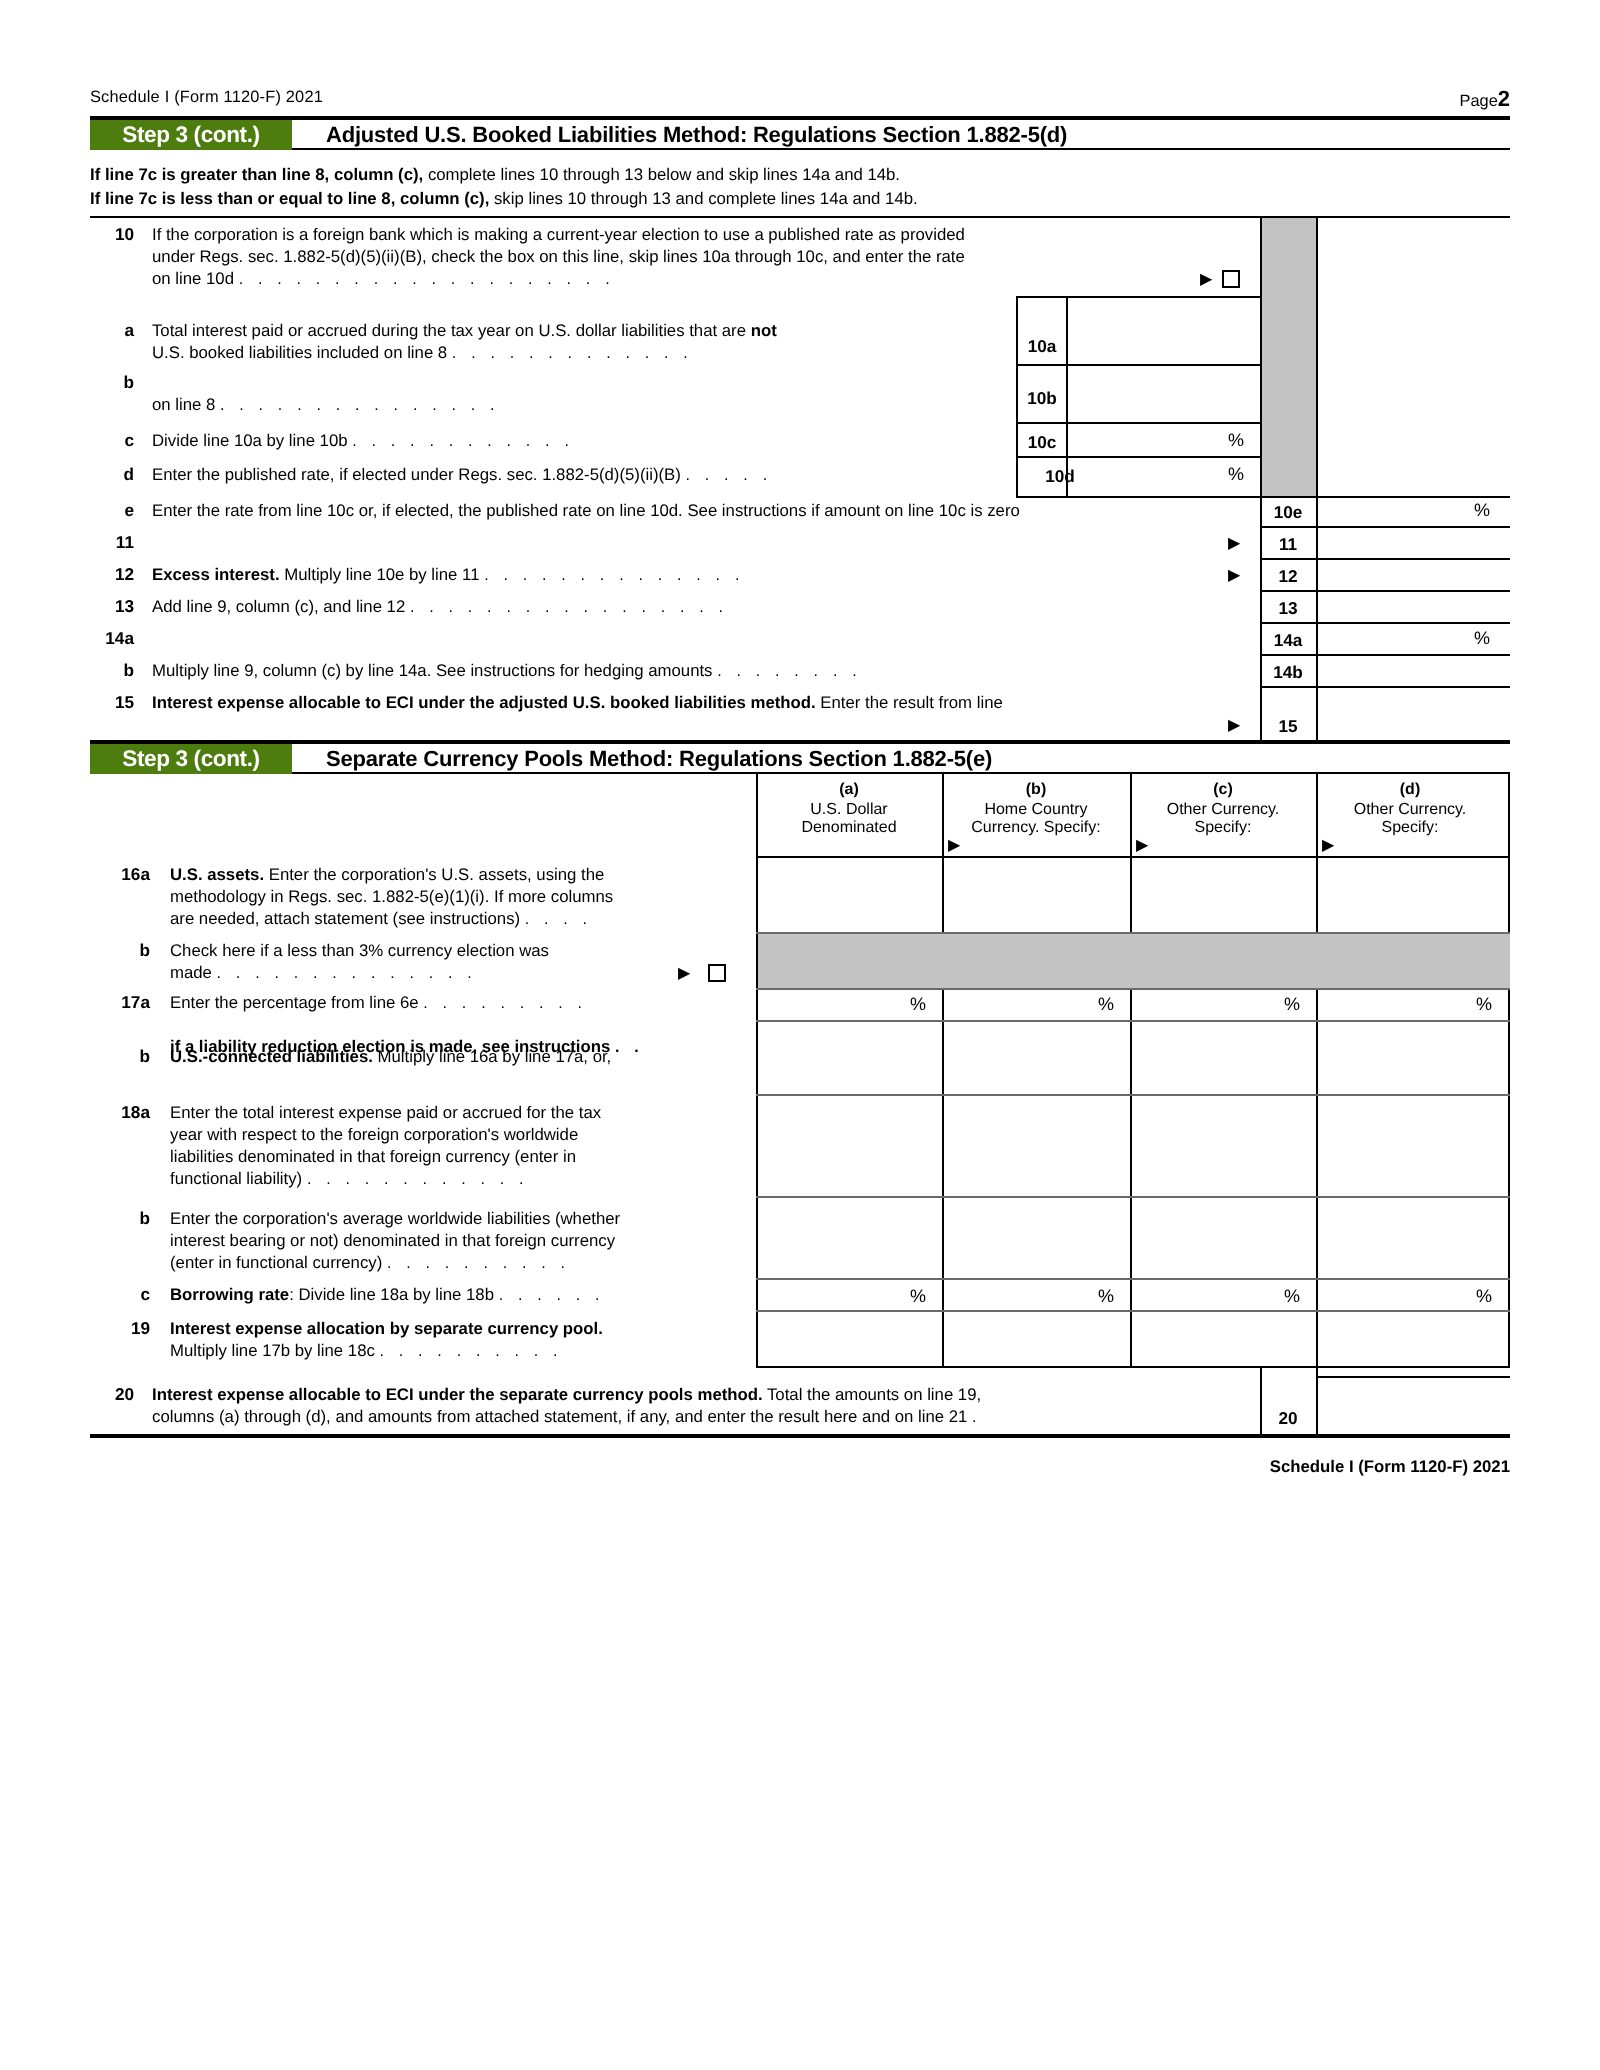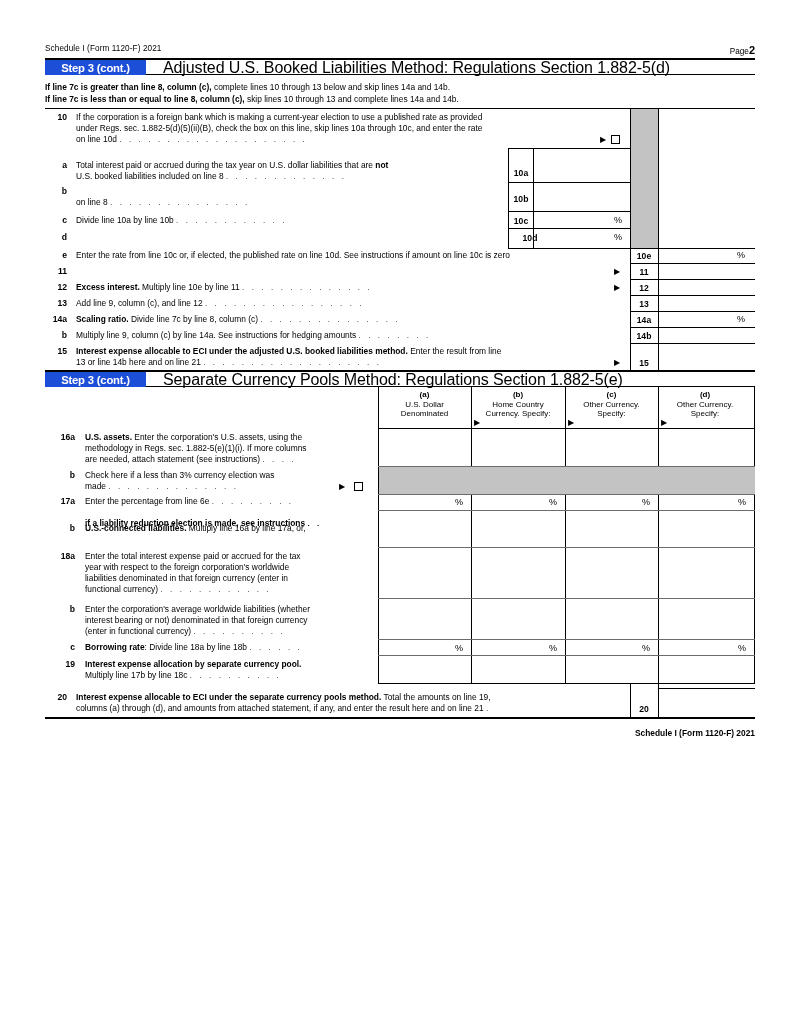--- a/index.html
+++ b/index.html
@@ -20,29 +20,29 @@
   .meta-right { position: absolute; right: 0; top: 0; font-size: 8.2px; white-space: nowrap; }
   .meta-right b { font-size: 11px; font-weight: bold; }
 
   
   .banner {
     position: absolute; left: 45px; width: 710px; height: 17px;
     border-top: 2.1px solid #000; border-bottom: 1.1px solid #000;
   }
   .banner-tag {
     position: absolute; left: 0; top: 0; width: 101px; height: 15px;
-    background: #1d4ed8; color: #fff;
+    background: #4d7c0f; color: #fff;
     font-size: 11.3px; font-weight: bold;
     display: flex; align-items: center; justify-content: center;
     letter-spacing: -0.2px;
   }
   .banner-title {
     position: absolute; left: 118px; top: 0; height: 15px;
     display: flex; align-items: center;
-    font-size: 16px; font-weight: normal; letter-spacing: -0.1px;
+    font-size: 11px; font-weight: bold; letter-spacing: -0.1px;
   }
 
   
   .instr { position: absolute; left: 45px; font-size: 8.4px; line-height: 11px; white-space: nowrap; }
   .instr b { font-weight: bold; }
 
   
   .hr { position: absolute; background: #000; }
 
   
@@ -146,20 +146,24 @@
     <span>Divide line 10a by line 10b</span>
     <span class="lead">. . . . . . . . . . . .</span>
   </div>
   <div class="boxlabel" style="left:510px; top:214px; width:22px; height:12px;">10c</div>
   <div class="pct" style="left:614px; top:215px;">%</div>
   <div class="v" style="left:508px; top:211px; height:17px;"></div>
   <div class="v" style="left:533px; top:211px; height:17px;"></div>
   <div class="h" style="left:508px; top:228px; width:122px;"></div>
 
   <div class="num" style="left:45px; top:232px; width:22px;">d</div>
+  <div class="txt" style="left:76px; top:232px;">
+    <span>Enter the published rate, if elected under Regs. sec. 1.882-5(d)(5)(ii)(B)</span>
+    <span class="lead">. . . . .</span>
+  </div>
   <div class="boxlabel" style="left:510px; top:231px; width:40px; height:12px;">10d</div>
   <div class="pct" style="left:614px; top:232px;">%</div>
   <div class="v" style="left:508px; top:228px; height:20px;"></div>
   <div class="v" style="left:533px; top:228px; height:20px;"></div>
   <div class="h" style="left:508px; top:248px; width:150px;"></div>
 
   <div class="num" style="left:45px; top:250px; width:22px;">e</div>
   <div class="txt" style="left:76px; top:250px;">Enter the rate from line 10c or, if elected, the published rate on line 10d. See instructions if amount on line 10c is zero</div>
   <div class="boxlabel" style="left:632px; top:249px; width:24px; height:12px;">10e</div>
   <div class="pct" style="left:737px; top:250px;">%</div>
@@ -194,24 +198,20 @@
     <span>Add line 9, column (c), and line 12</span>
     <span class="lead">. . . . . . . . . . . . . . . . .</span>
   </div>
   <div class="boxlabel" style="left:632px; top:297px; width:24px; height:12px;">13</div>
   <div class="h" style="left:630px; top:311px; width:125px;"></div>
   <div class="v" style="left:630px; top:295px; height:16px;"></div>
   <div class="v" style="left:658px; top:295px; height:16px;"></div>
   <div style="position:absolute; left:658px; top:297px; width:95px; height:13px;"></div>
 
   <div class="num" style="left:45px; top:314px; width:22px;">14a</div>
-  <div class="txt" style="left:76px; top:314px;">
-    <b>Scaling ratio.</b><span> Divide line 7c by line 8, column (c)</span>
-    <span class="lead">. . . . . . . . . . . . . . .</span>
-  </div>
   <div class="boxlabel" style="left:632px; top:313px; width:24px; height:12px;">14a</div>
   <div class="pct" style="left:737px; top:314px;">%</div>
   <div class="h" style="left:630px; top:327px; width:125px;"></div>
   <div class="v" style="left:630px; top:311px; height:16px;"></div>
   <div class="v" style="left:658px; top:311px; height:16px;"></div>
   <div style="position:absolute; left:658px; top:313px; width:78px; height:13px;"></div>
 
   <div class="num" style="left:45px; top:330px; width:22px;">b</div>
   <div class="txt" style="left:76px; top:330px;">
     <span>Multiply line 9, column (c) by line 14a. See instructions for hedging amounts</span>
@@ -219,24 +219,20 @@
   </div>
   <div class="boxlabel" style="left:632px; top:329px; width:24px; height:12px;">14b</div>
   <div class="h" style="left:630px; top:343px; width:125px;"></div>
   <div class="v" style="left:630px; top:327px; height:16px;"></div>
   <div class="v" style="left:658px; top:327px; height:16px;"></div>
   <div style="position:absolute; left:658px; top:329px; width:95px; height:13px;"></div>
 
   <div class="num" style="left:45px; top:346px; width:22px;">15</div>
   <div class="txt" style="left:76px; top:346px; width:545px;">
     <b>Interest expense allocable to ECI under the adjusted U.S. booked liabilities method.</b><span> Enter the result from line</span>
-  </div>
-  <div class="txt" style="left:76px; top:357px;">
-    <span>13 or line 14b here and on line 21</span>
-    <span class="lead">. . . . . . . . . . . . . . . . . . .</span>
   </div>
   <div class="tri" style="left:614px; top:359px;">▶</div>
   <div class="boxlabel" style="left:632px; top:356px; width:24px; height:12px;">15</div>
   <div class="v" style="left:630px; top:343px; height:27px;"></div>
   <div class="v" style="left:658px; top:343px; height:27px;"></div>
   <div style="position:absolute; left:658px; top:345px; width:95px; height:24px;"></div>
 
   <div class="banner" style="top:370px;">
     <div class="banner-tag">Step 3 (cont.)</div>
     <div class="banner-title">Separate Currency Pools Method: Regulations Section 1.882-5(e)</div>
@@ -323,21 +319,21 @@
   <div style="position:absolute; left:379px; top:511px; width:91px; height:35px;"></div>
   <div style="position:absolute; left:472px; top:511px; width:92px; height:35px;"></div>
   <div style="position:absolute; left:566px; top:511px; width:91px; height:35px;"></div>
   <div style="position:absolute; left:659px; top:511px; width:94px; height:35px;"></div>
 
   <div class="num" style="left:45px; top:551px; width:30px;">18a</div>
   <div class="txt" style="left:85px; top:551px; width:290px; text-align:justify;">Enter the total interest expense paid or accrued for the tax</div>
   <div class="txt" style="left:85px; top:562px; width:290px; text-align:justify;">year with respect to the foreign corporation's worldwide</div>
   <div class="txt" style="left:85px; top:573px; width:290px; text-align:justify;">liabilities denominated in that foreign currency (enter in</div>
   <div class="txt" style="left:85px; top:584px;">
-    <span>functional currency)</span>
+    <span>functional liability)</span>
     <span class="lead">. . . . . . . . . . . .</span>
   </div>
   <div class="hthin" style="left:378px; top:598px; width:377px;"></div>
   <div style="position:absolute; left:379px; top:548px; width:91px; height:49px;"></div>
   <div style="position:absolute; left:472px; top:548px; width:92px; height:49px;"></div>
   <div style="position:absolute; left:566px; top:548px; width:91px; height:49px;"></div>
   <div style="position:absolute; left:659px; top:548px; width:94px; height:49px;"></div>
 
   <div class="num" style="left:45px; top:604px; width:30px;">b</div>
   <div class="txt" style="left:85px; top:604px; width:290px;">Enter the corporation's average worldwide liabilities (whether</div>

